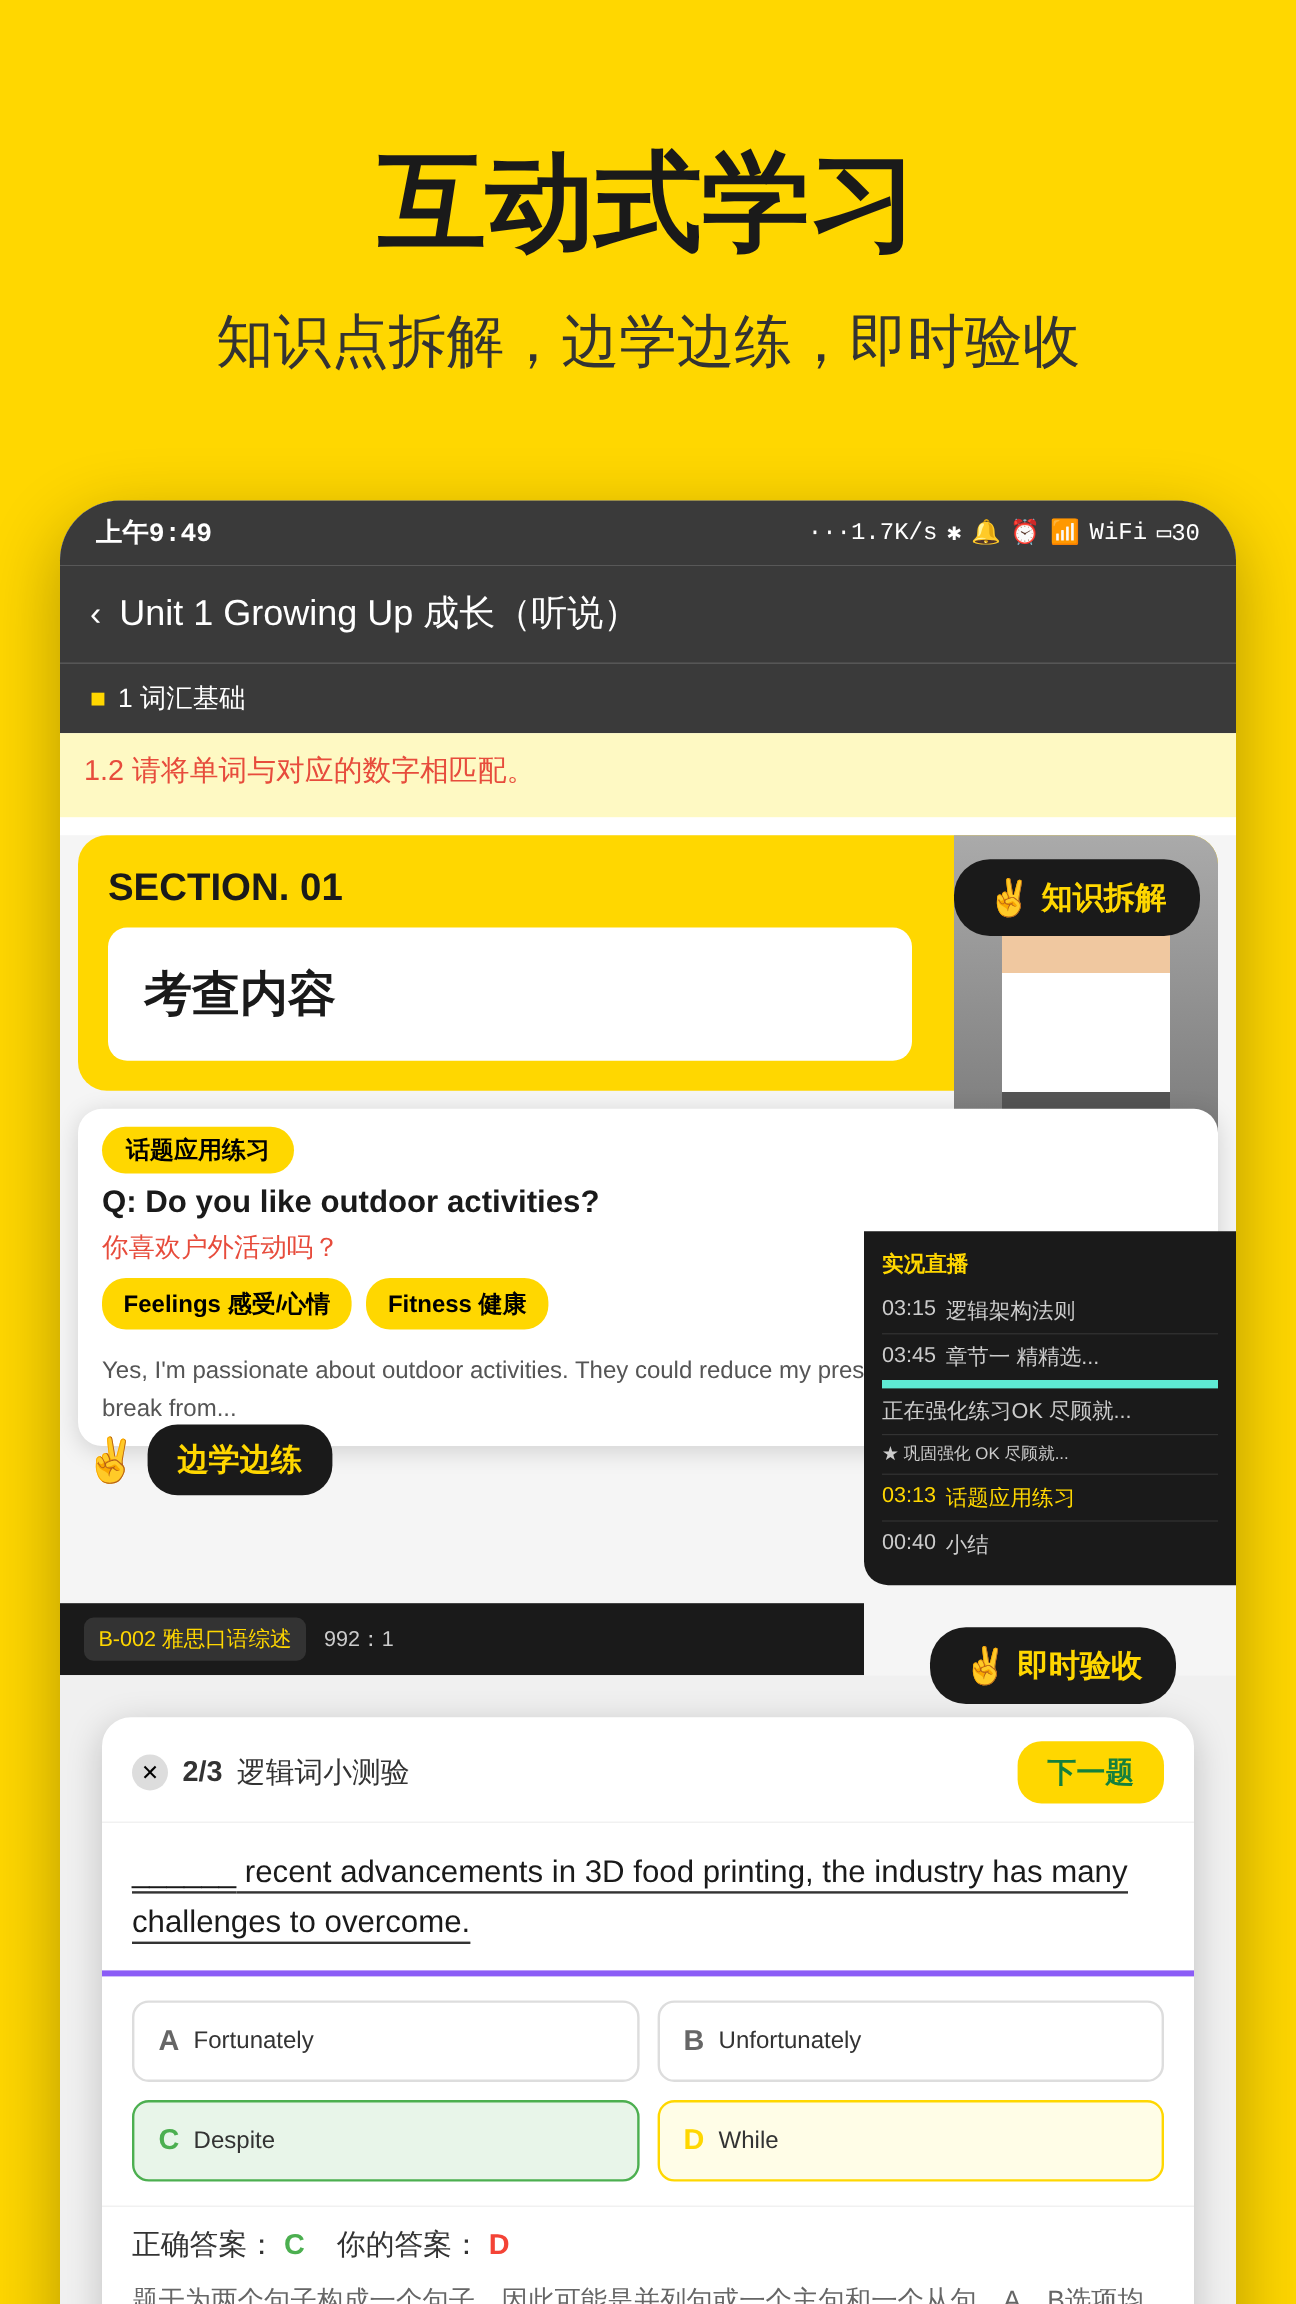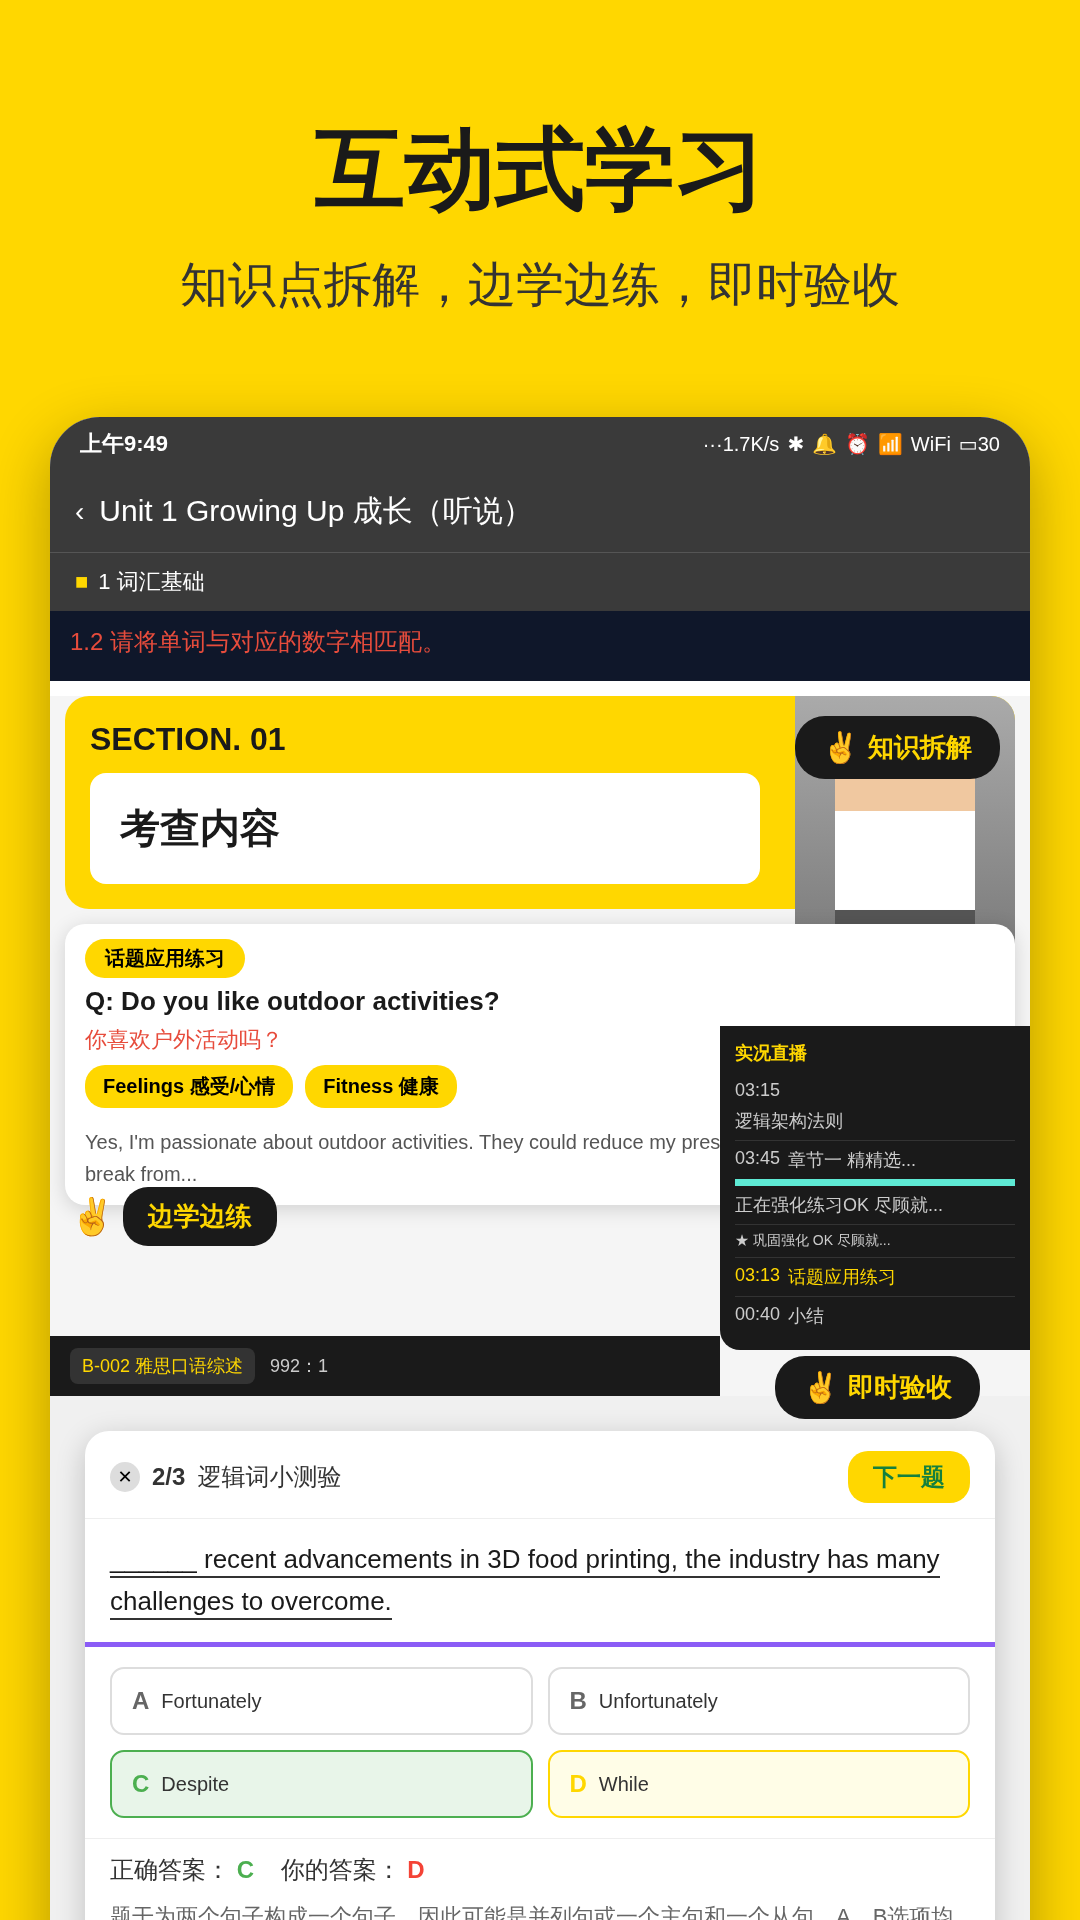--- a/index.html
+++ b/index.html
@@ -55,20 +55,21 @@
 
     
     .status-bar {
       background: #3a3a3a;
       display: flex;
       align-items: center;
       justify-content: space-between;
       padding: 12px 30px;
       color: white;
       font-size: 22px;
+      font-family: Liberation Mono, monospace;
     }
 
     .status-left { font-weight: 600; }
     .status-right { display: flex; align-items: center; gap: 8px; font-size: 20px; }
 
     
     .nav-bar {
       background: #3a3a3a;
       display: flex;
       align-items: center;
@@ -230,21 +231,21 @@
     .answer-line .wrong-label { color: #f44336; font-weight: 700; }
 
     .answer-explanation {
       font-size: 22px;
       color: #666;
       line-height: 1.7;
     }
 
     
     .vocab-section {
-      background: #0f172a;
+      background: #fef9c3;
       margin: 0;
       padding: 15px 20px;
     }
 
     .vocab-row {
       font-size: 24px;
       color: #e74c3c;
       margin-bottom: 8px;
     }
 
@@ -331,21 +332,21 @@
           <div style="font-size:20px; color:#555; padding:8px 20px 15px; line-height:1.6;">Yes, I'm passionate about outdoor activities. They could reduce my pressure so that I can take a short break from...</div>
         </div>
 
         <div style="position:absolute; left:20px; bottom:150px; z-index:15; display:flex; align-items:center; gap:8px;">
           <span style="font-size:36px;">✌</span>
           <div style="background:#1a1a1a; color:#FFD700; border-radius:25px; padding:12px 25px; font-size:26px; font-weight:700;">边学边练</div>
         </div>
 
         <div style="position:absolute; right:0; top:330px; width:310px; background:#1a1a1a; border-radius:0 0 0 20px; padding:15px; z-index:5;">
           <div style="color:#FFD700; font-size:18px; margin-bottom:8px; font-weight:600;">实况直播</div>
-          <div style="color:#ccc; font-size:18px; padding:7px 0; border-bottom:1px solid #333; display:flex; gap:8px;flex-direction:column;">
+          <div style="color:#ccc; font-size:18px; padding:7px 0; border-bottom:1px solid #333; display:flex; gap:8px;">
             <span>03:15</span>
             <span>逻辑架构法则</span>
           </div>
           <div style="color:#ccc; font-size:18px; padding:7px 0; border-bottom:7px solid #5eead4; display:flex; gap:8px;">
             <span>03:45</span>
             <span>章节一 精精选...</span>
           </div>
           <div style="color:#ccc; font-size:18px; padding:7px 0; border-bottom:1px solid #333;">正在强化练习OK 尽顾就...</div>
           <div style="color:#ccc; font-size:14px; padding:7px 0; border-bottom:1px solid #333;">★ 巩固强化 OK 尽顾就...</div>
           <div style="color:#FFD700; font-size:18px; padding:7px 0; border-bottom:1px solid #333; display:flex; gap:8px;">

